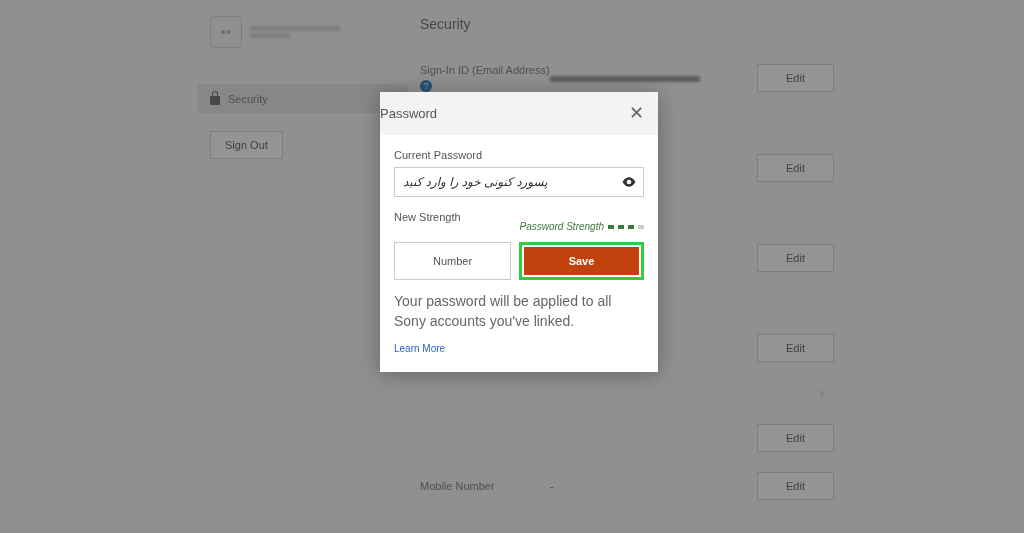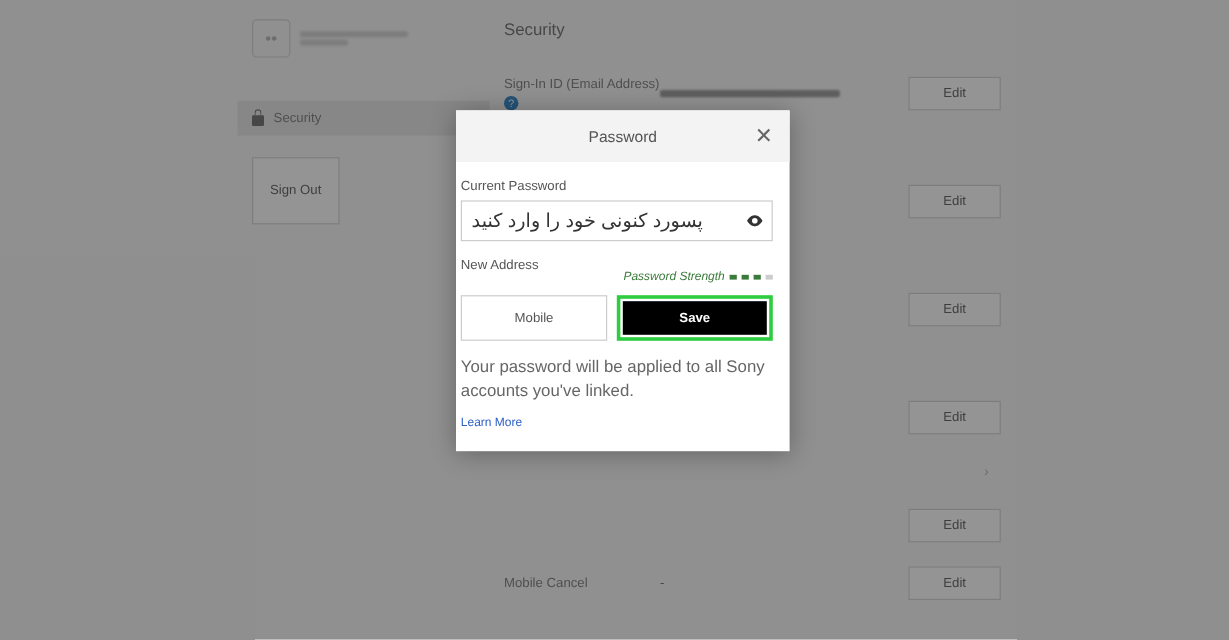--- a/index.html
+++ b/index.html
@@ -15,54 +15,54 @@
     .avatar-line.l1 { width: 90px; }
     .avatar-line.l2 { width: 40px; }
 
     .side-nav { margin-top: 24px; font-size: 11px; color: #666; }
     .side-item { display: flex; align-items: center; gap: 8px; padding: 8px 12px; cursor: pointer; }
     .side-item.active { background: #e3e3e3; }
     .side-icon { width: 12px; height: 12px; display: inline-block; }
     .lock-icon { background: #555; border-radius: 1px; position: relative; height: 9px; width: 10px; margin-top: 4px;}
     .lock-icon::before { content: ""; position: absolute; top: -5px; left: 2px; width: 4px; height: 4px; border: 1px solid #555; border-bottom: none; border-radius: 3px 3px 0 0; }
     .id-icon { background: #555; border-radius: 1px; width: 12px; height: 9px; }
-    .signout-btn { margin: 18px 12px 0 12px; border: 1px solid #ccc; background: #fff; font-size: 11px; padding: 21px 14px; cursor: pointer; color: #444; }
+    .signout-btn { margin: 18px 12px 0 12px; border: 1px solid #ccc; background: #fff; font-size: 11px; padding: 7px 14px; cursor: pointer; color: #444; }
 
     .content-col { flex: 1; padding: 16px 0 0 12px; }
     .content-title { font-size: 14px; color: #555; margin-bottom: 22px; }
     .row-item { display: flex; align-items: center; padding: 10px 0; font-size: 11px; }
     .row-label { width: 130px; color: #666; }
     .row-label .help-icon { display: inline-block; width: 12px; height: 12px; border-radius: 50%; background: #0a6ebd; color: #fff; font-size: 9px; text-align: center; line-height: 12px; margin-top: 4px; }
     .row-value { flex: 1; color: #555; }
     .row-value .blurred { display: inline-block; height: 6px; width: 150px; background: #888; border-radius: 2px; filter: blur(1px); }
     .edit-btn { border: 1px solid #ccc; background: #fff; font-size: 11px; padding: 7px 28px; cursor: pointer; color: #444; margin-right: 190px; }
     .chevron-row { display: flex; justify-content: flex-end; padding: 14px 200px 14px 0; color: #aaa; font-size: 12px; }
 
     
     .overlay { position: absolute; inset: 0; background: rgba(60,60,60,0.55); }
 
     
     .modal { position: absolute; top: 92px; left: 380px; width: 278px; background: #fff; box-shadow: 0 2px 20px rgba(0,0,0,0.3); }
-    .modal-header { display: flex; align-items: center; justify-content: center; position: relative; padding: 14px 0; background: #f3f3f3; }
+    .modal-header { display: flex; align-items: center; position: relative; padding: 14px 0; background: #f3f3f3; }
     .modal-title { font-size: 13px; color: #555; }
     .modal-close { position: absolute; right: 14px; top: 12px; font-size: 18px; color: #666; cursor: pointer; line-height: 1; }
-    .modal-body { padding: 14px 14px 18px 4px; }
+    .modal-body { padding: 14px 14px 18px 14px; }
     .field-label { font-size: 11px; color: #555; margin-bottom: 6px; }
     .input-wrap { position: relative; margin-bottom: 14px; }
-    .text-input { width: 100%; border: 1px solid #ccc; padding: 7px 30px 7px 8px; font-size: 16px; color: #333; direction: ltr; }
+    .text-input { width: 100%; border: 1px solid #ccc; padding: 7px 30px 7px 8px; font-size: 12px; color: #333; direction: ltr; font-style: italic; }
     .eye-icon { position: absolute; right: 8px; top: 50%; transform: translateY(-50%); width: 14px; height: 10px; cursor: pointer; }
     .eye-icon svg { display: block; }
     .strength-row { display: flex; justify-content: flex-end; align-items: center; gap: 4px; font-size: 10px; color: #3a7a3a; margin: -8px 0 8px 0; font-style: italic; }
     .strength-bar { width: 6px; height: 4px; background: #3a7a3a; }
     .strength-bar.off { background: #ccc; }
     .btn-row { display: flex; gap: 8px; margin: 10px 0 12px 0; }
     .btn { flex: 1; padding: 9px 0; font-size: 11px; border: 1px solid #ccc; cursor: pointer; text-align: center; }
     .btn-cancel { background: #fff; color: #555; }
     .btn-save-wrap { flex: 1; border: 3px solid #2ecc40; padding: 2px; }
-    .btn-save { width: 100%; background: #000000; color: #fff; border: none; padding: 8px 0; font-size: 11px; font-weight: bold; cursor: pointer; }
+    .btn-save { width: 100%; background: #c2410c; color: #fff; border: none; padding: 8px 0; font-size: 11px; font-weight: bold; cursor: pointer; }
     .info-text { font-size: 14px; color: #666; margin-bottom: 12px; line-height: 1.4; }
     .learn-more { font-size: 10px; color: #2b5fc7; cursor: pointer; }
   </style>
 </head>
 <body>
 
 <div class="page-bg">
   <div class="sidebar-col">
     <div class="avatar-row">
       <div class="avatar">••</div>
@@ -117,21 +117,21 @@
       <span>›</span>
     </div>
 
     <div class="row-item">
       <div class="row-label"></div>
         <div class="row-value"></div>
       <button class="edit-btn">Edit</button>
     </div>
 
     <div class="row-item">
-      <div class="row-label">Mobile Cancel</div>
+      <div class="row-label">Mobile Number</div>
       <div class="row-value">-</div>
       <button class="edit-btn">Edit</button>
     </div>
   </div>
 </div>
 
 <div class="overlay"></div>
 
 <div class="modal">
   <div class="modal-header">
@@ -142,33 +142,33 @@
     <div class="field-label">Current Password</div>
     <div class="input-wrap">
       <input type="text" class="text-input" value="پسورد کنونی خود را وارد کنید" style="">
       <span class="eye-icon">
         <svg viewBox="0 0 24 16" width="14" height="10">
             <path d="M12 0C5 0 1 8 1 8s4 8 11 8 11-8 11-8S19 0 12 0zm0 12a4 4 0 110-8 4 4 0 010 8z" fill="#333"></path>
           </svg>
       </span>
     </div>
 
-    <div class="field-label">New Address</div>
+    <div class="field-label">New Strength</div>
 
     <div class="strength-row">
       <span>Password Strength</span>
       <span class="strength-bar"></span>
       <span class="strength-bar"></span>
       <span class="strength-bar"></span>
       <span class="strength-bar off"></span>
     </div>
 
 
     <div class="btn-row">
-      <button class="btn btn-cancel">Mobile</button>
+      <button class="btn btn-cancel">Number</button>
       <div class="btn-save-wrap">
         <button class="btn-save">Save</button>
       </div>
     </div>
 
     <div class="info-text">Your password will be applied to all Sony accounts you've linked.</div>
     <div class="learn-more">Learn More</div>
   </div>
 </div>
 

